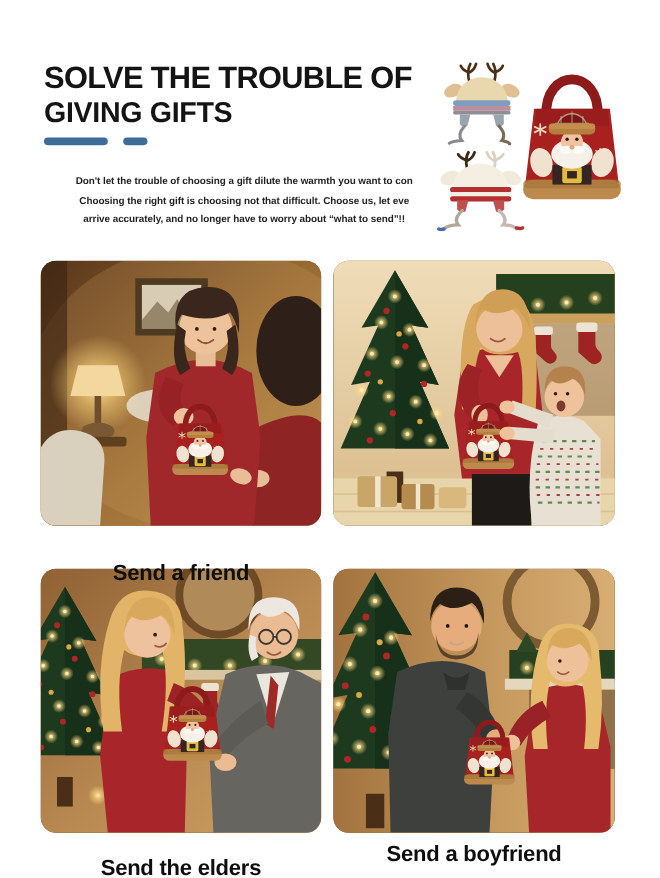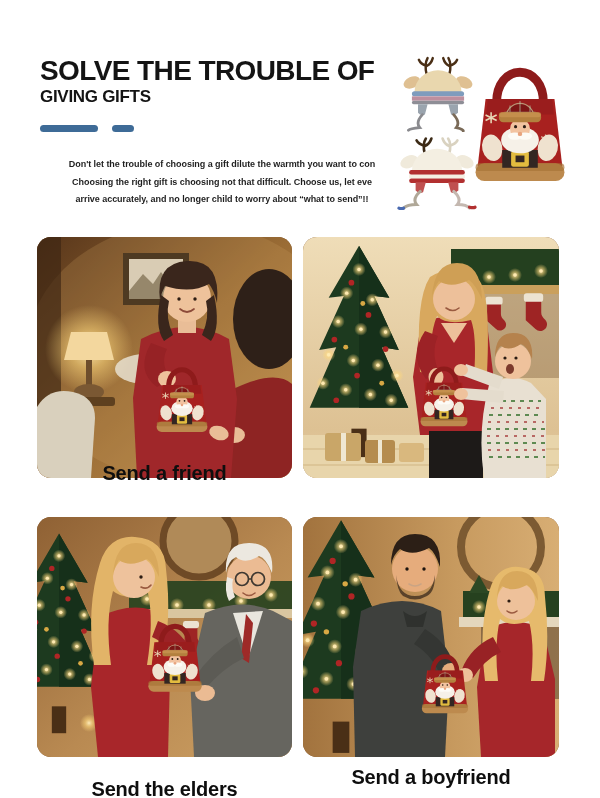--- a/index.html
+++ b/index.html
@@ -1,21 +1,21 @@
 <!DOCTYPE html>
 <html><head>
 <meta charset="utf-8">
 <style>
   html,body{margin:0;padding:0;background:#ffffff;}
   .page{position:relative;width:600px;height:798px;background:#ffffff;overflow:hidden;
         font-family:"Liberation Sans",sans-serif;padding-left:28px;}
   
   .title1{position:absolute;left:40px;top:55px;font-size:28px;font-weight:800;
           letter-spacing:-.6px;color:#141414;white-space:nowrap;}
-  .title2{position:absolute;left:40px;top:87px;font-size:17px;font-weight:800;
+  .title2{position:absolute;left:40px;top:87px;font-size:26px;font-weight:800;
           letter-spacing:-.3px;color:#141414;white-space:nowrap;}
   .divider{position:absolute;left:40px;top:125px;display:flex;gap:14px;align-items:center;}
   .divider .pill{height:7px;border-radius:4px;background:#3e6b97;display:inline-block;}
   .divider .long{width:58px;}
   .divider .short{width:22px;}
   .intro{position:absolute;left:37px;top:147px;width:370px;font-size:9px;font-weight:700;
          color:#1f1f1f;line-height:17.6px;letter-spacing:-.05px;text-align:center;}
   .intro span{display:block;white-space:nowrap;}
   
   .products{position:absolute;left:392px;top:44px;width:185px;height:170px;}
@@ -24,21 +24,21 @@
   .bagshot{position:absolute;left:78px;top:2px;}
   
   .panel{position:absolute;border-radius:14px;overflow:hidden;background:#7a4c22;}
   .panel svg{display:block;}
   .p1{left:37px;top:237px;width:255px;height:241px;}
   .p2{left:303px;top:237px;width:256px;height:241px;}
   .p3{left:37px;top:517px;width:255px;height:240px;}
   .p4{left:303px;top:517px;width:256px;height:240px;}
   .cap{position:absolute;display:flex;align-items:center;justify-content:center;
        font-size:20px;font-weight:700;color:#0e0e0e;letter-spacing:-.2px;}
-  .c1{left:37px;top:454px;width:255px;height:39px;}
+  .c1{left:37px;top:502px;width:255px;height:39px;}
   .c2{left:303px;top:478px;width:256px;height:39px;}
   .c3{left:37px;top:757px;width:255px;height:41px;margin-top:12px;}
   .c4{left:303px;top:757px;width:256px;height:40px;}
   .defs{position:absolute;width:0;height:0;overflow:hidden;}
 </style>
 </head>
 <body>
 
 <svg class="defs" aria-hidden="true">
   <defs>
@@ -153,21 +153,21 @@
 
   <div class="title1">SOLVE THE TROUBLE OF</div>
   <div class="title2">GIVING GIFTS</div>
   <div class="divider">
     <span class="pill long"></span>
     <span class="pill short"></span>
   </div>
   <p class="intro">
     <span>Don't let the trouble of choosing a gift dilute the warmth you want to con</span>
     <span>Choosing the right gift is choosing not that difficult.  Choose us, let eve</span>
-    <span>arrive accurately, and no longer child to worry about “what to send”!!</span>
+    <span>arrive accurately, and no longer have to worry about “what to send”!!</span>
   </p>
 
   <div class="products">
     <svg class="hat1" width="80" height="80" viewBox="0 0 90 92">
       <path d="M32,26 q-3,-12 1,-19 m-1,9 q-7,-2 -9,-7 m9,7 q5,-2 7,-9" stroke="#4a2f16" stroke-width="2.8" fill="none" stroke-linecap="round"></path>
       <path d="M58,26 q3,-12 -1,-19 m1,9 q7,-2 9,-7 m-9,7 q-5,-2 -7,-9" stroke="#4a2f16" stroke-width="2.8" fill="none" stroke-linecap="round"></path>
       <ellipse cx="15" cy="35" rx="10" ry="6.5" fill="#dfc092" transform="rotate(-24 15 35)"></ellipse>
       <ellipse cx="75" cy="35" rx="10" ry="6.5" fill="#dfc092" transform="rotate(24 75 35)"></ellipse>
       <path d="M18,46 a27,25 0 0 1 54,0 v3 h-54 z" fill="#e9d7ae"></path>
       <rect x="15" y="45" width="60" height="6" rx="3" fill="#7e9cbd"></rect>

